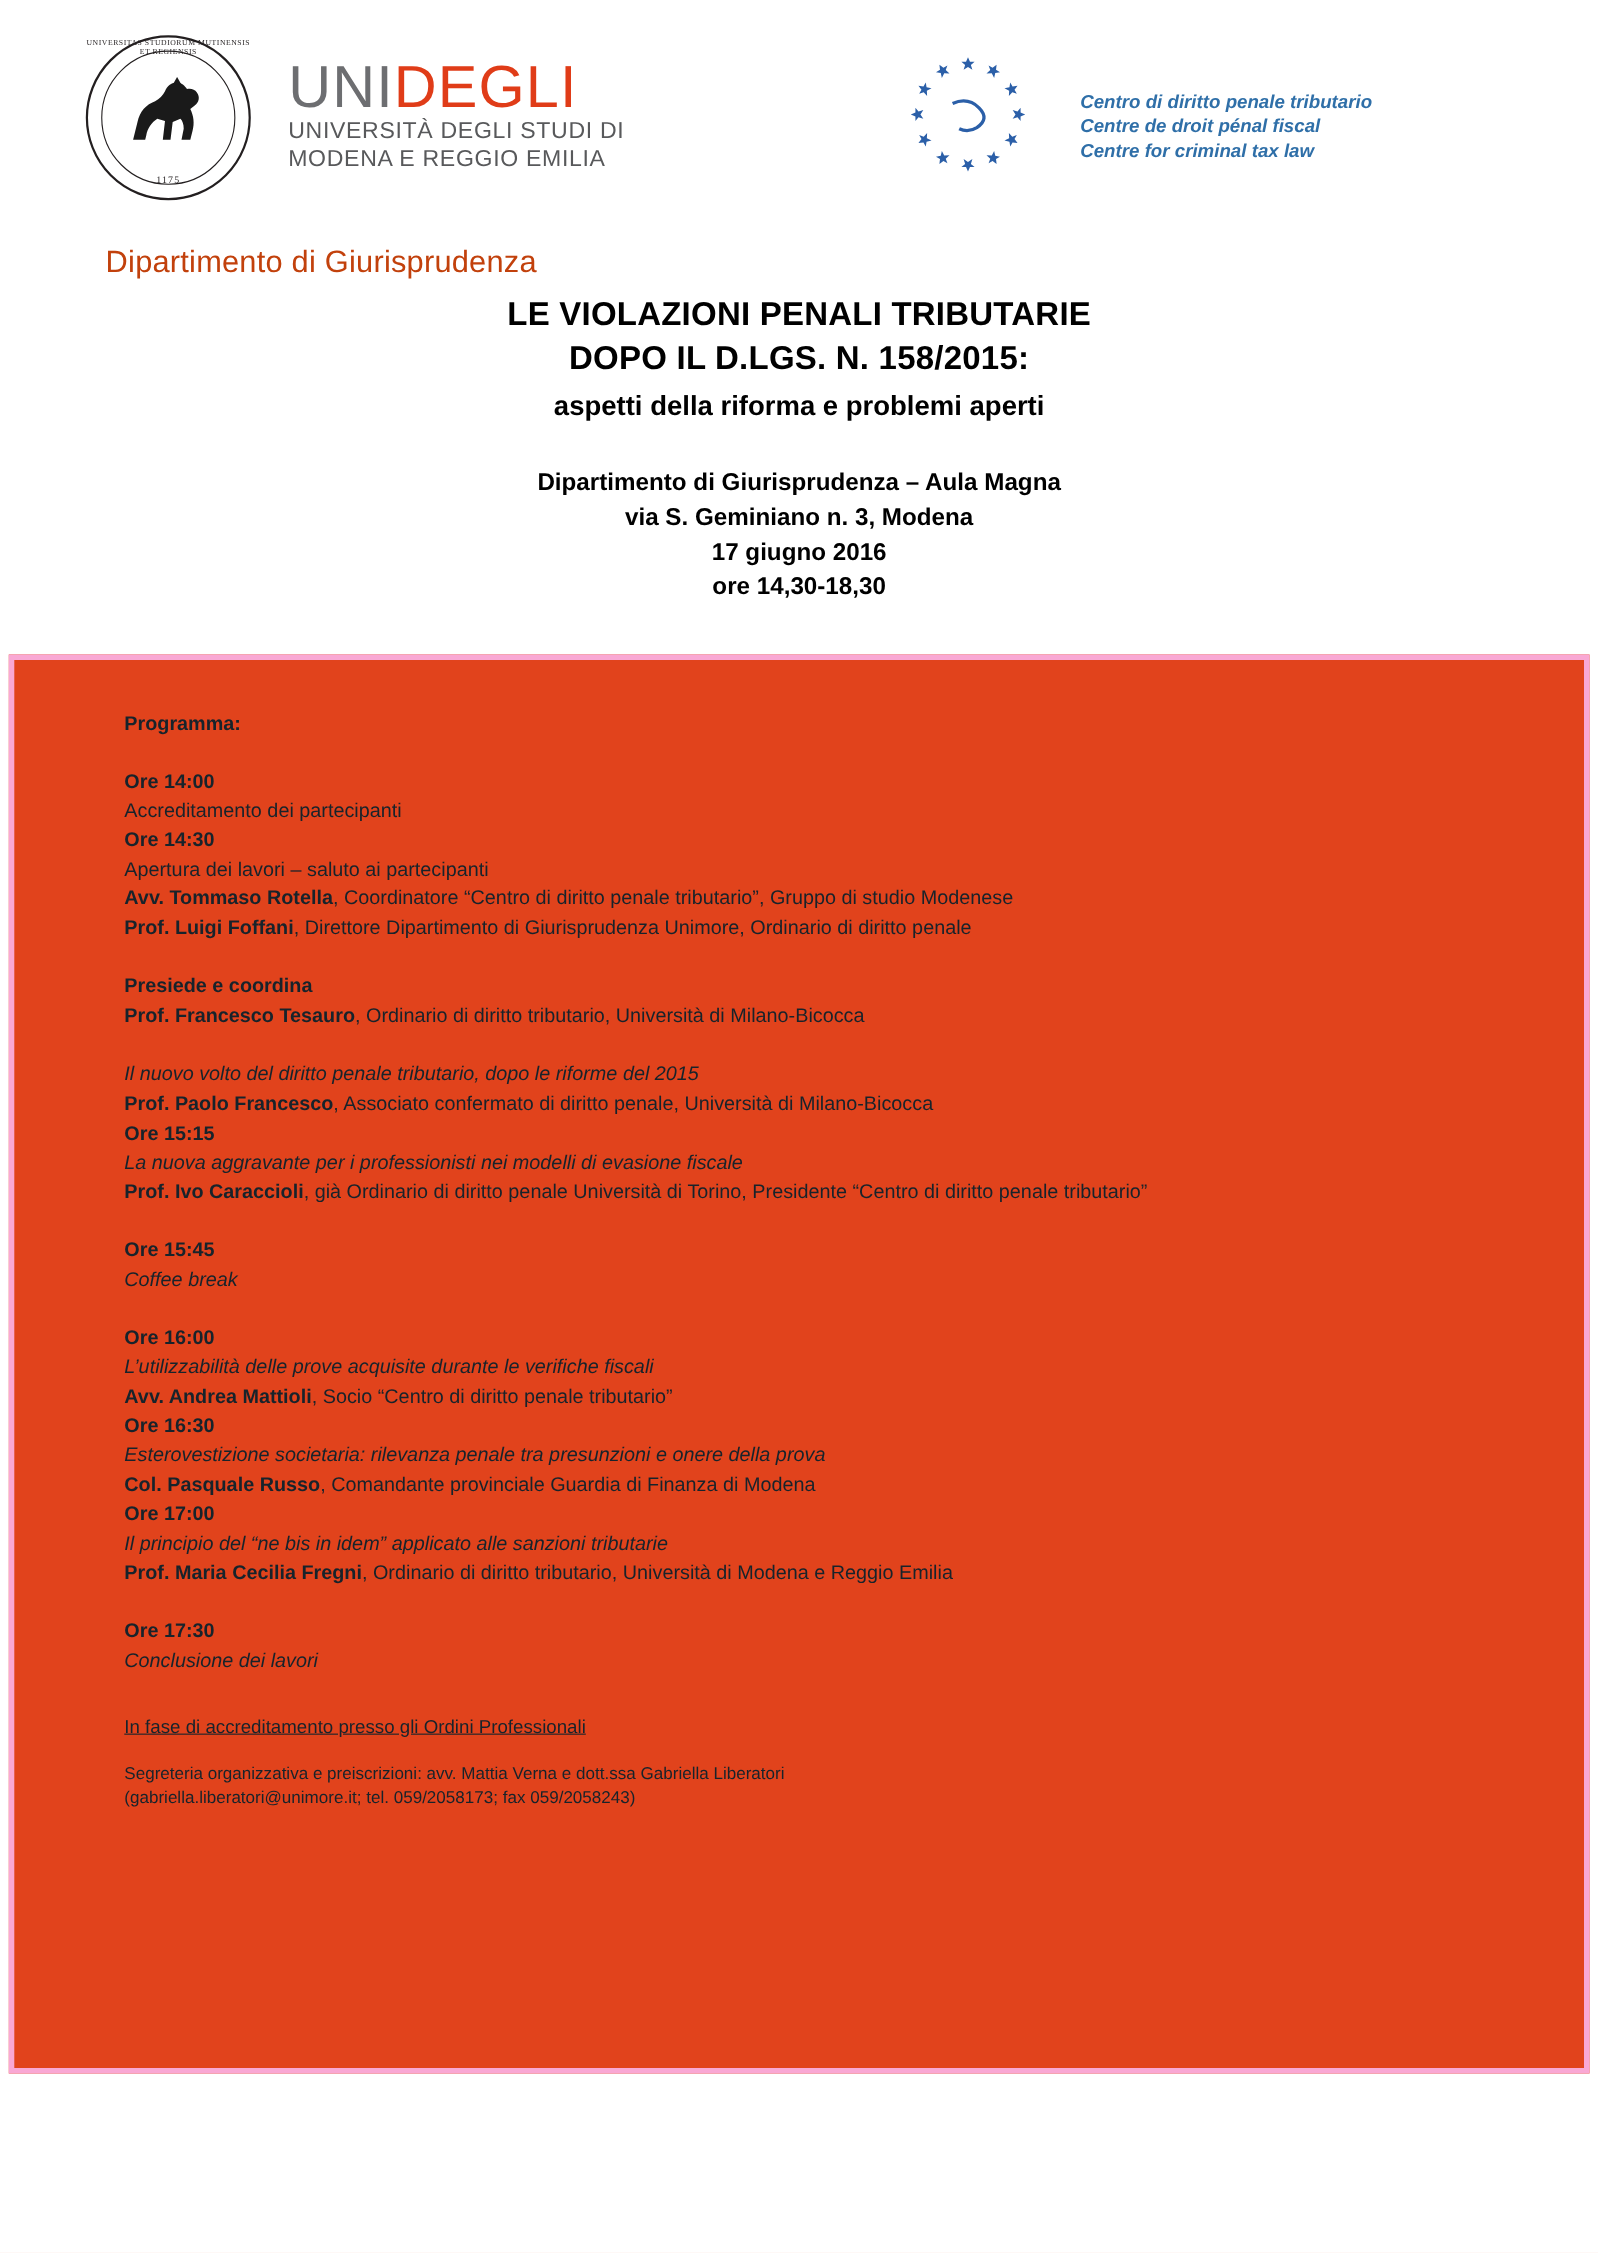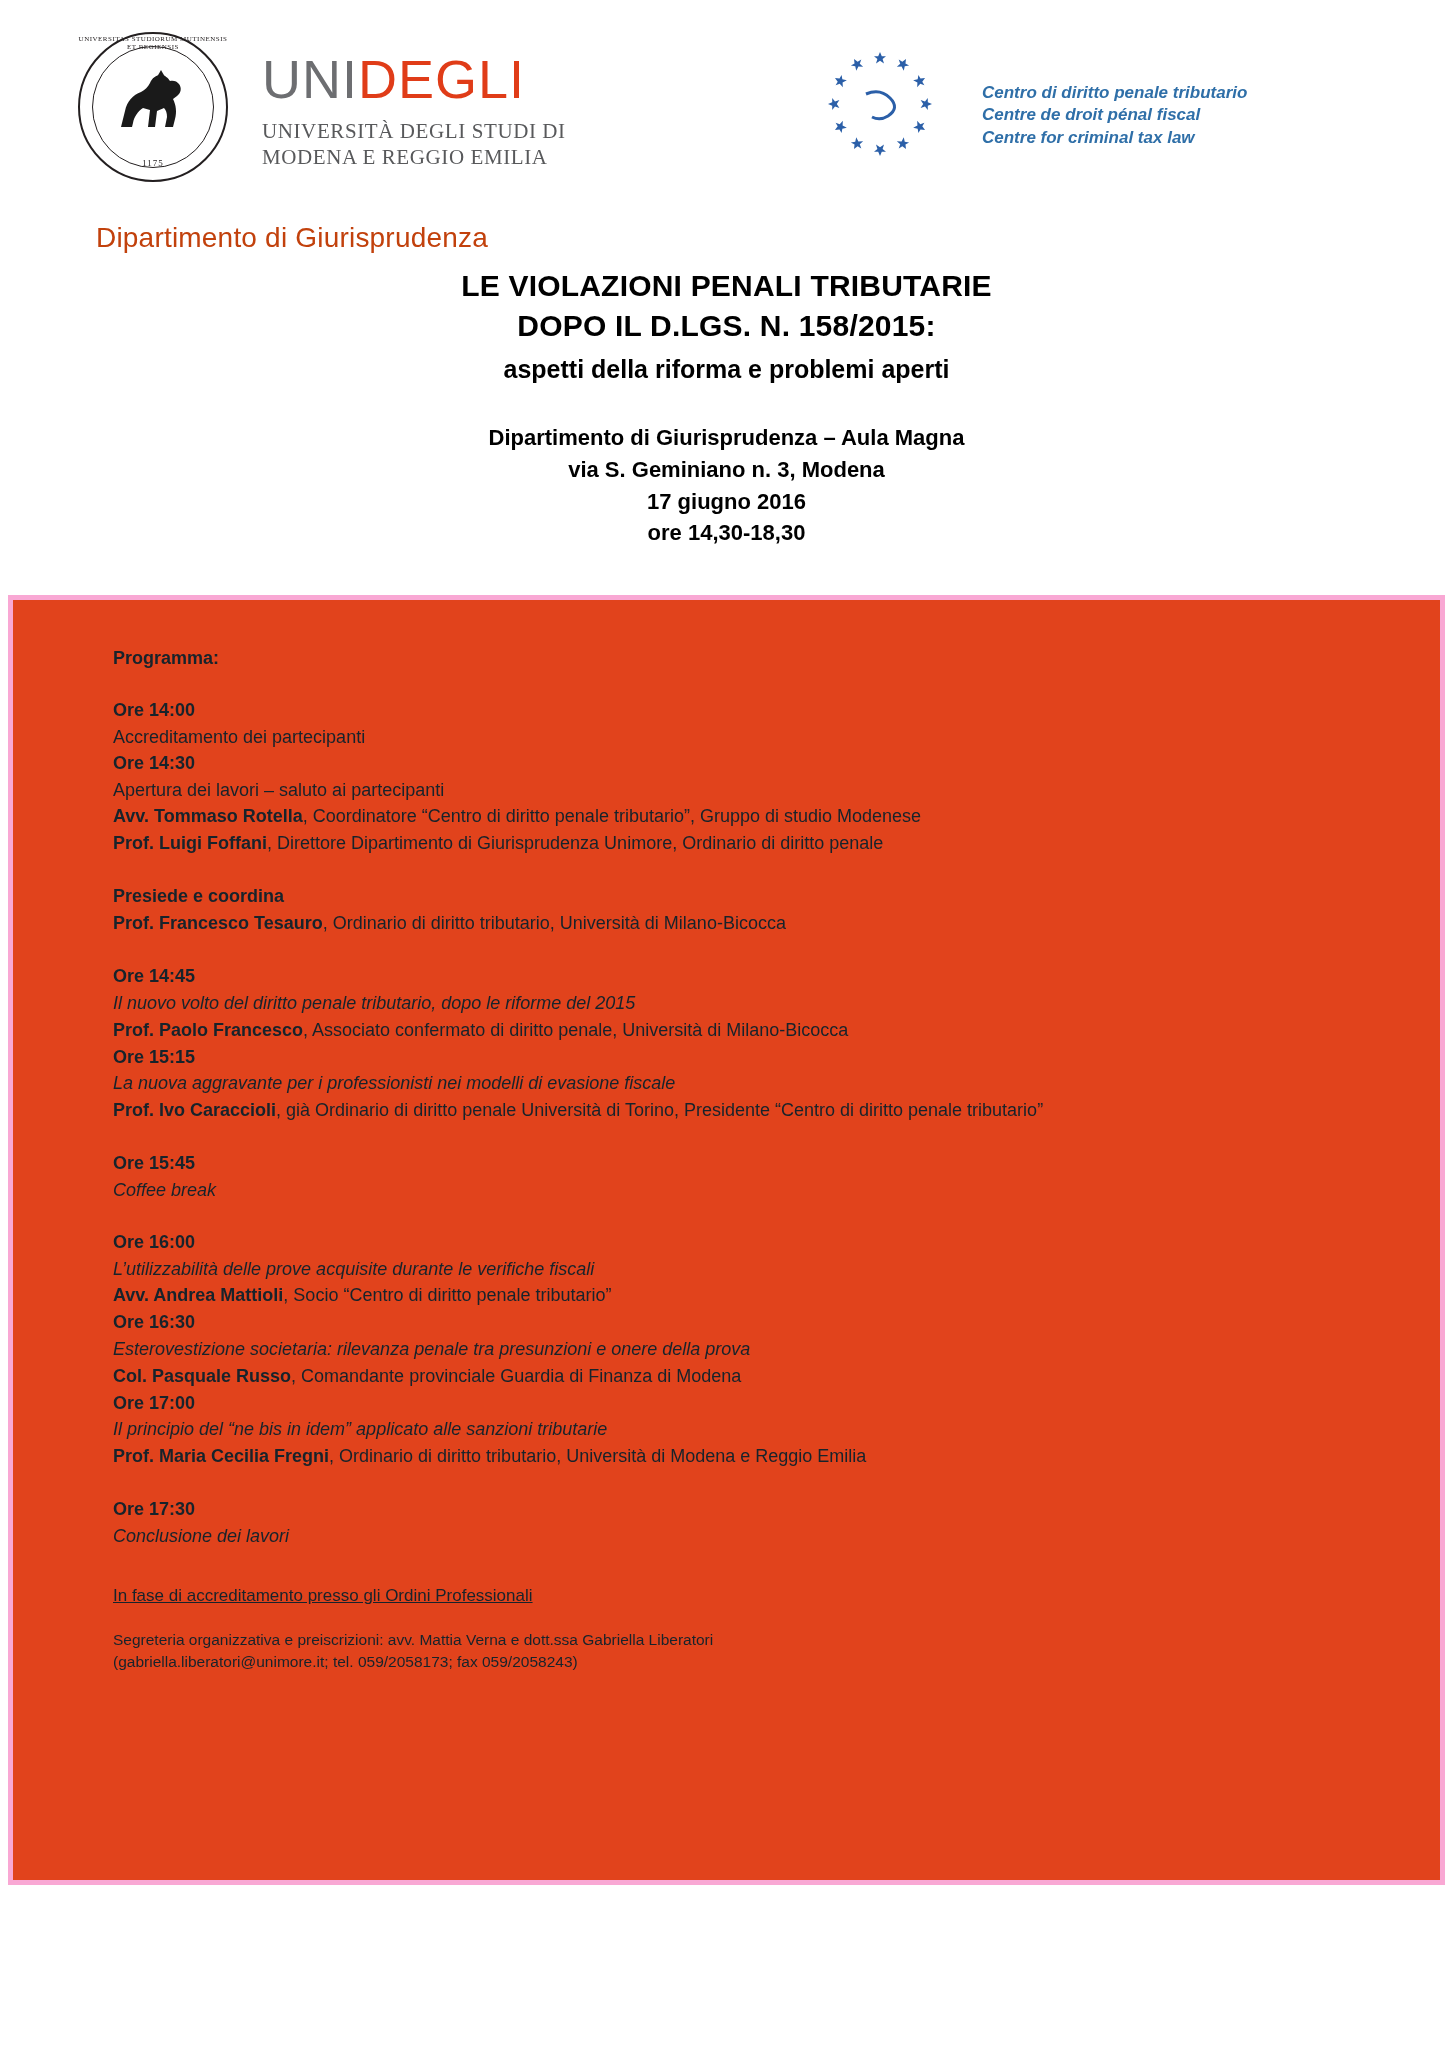--- a/index.html
+++ b/index.html
@@ -79,26 +79,25 @@
   .unimore-word {
     font-size: 54px;
     font-weight: 400;
     letter-spacing: 1px;
     line-height: 1;
     font-family: "Liberation Sans", sans-serif;
   }
   .uni-grey { color: #6d6e71; }
   .uni-red { color: #e03c18; }
   .unimore-sub {
-    margin-top: 12px;
+    margin-top: 0;
     font-size: 21px;
     color: #58595b;
     letter-spacing: 0.6px;
     line-height: 1.26;
-    font-family: Liberation Serif, serif;
   }
   .dipartimento {
     position: absolute;
     left: 96px;
     top: 222px;
     font-size: 28px;
     color: #c2410c;
     letter-spacing: 0.2px;
   }
 
@@ -309,21 +308,20 @@
     <div class="person"><b>Prof. Luigi Foffani</b><span>, Direttore Dipartimento di Giurisprudenza Unimore, Ordinario di diritto penale</span></div>
 
     <div class="slot-gap"></div>
 
     <div class="label-bold">Presiede e coordina</div>
     <div class="person"><b>Prof. Francesco Tesauro</b><span>, Ordinario di diritto tributario, Università di Milano-Bicocca</span></div>
 
     <div class="slot-gap"></div>
 
     <div class="slot">
-      <div class="time">Ore 14:45</div>
       <div class="italic">Il nuovo volto del diritto penale tributario, dopo le riforme del 2015</div>
       <div class="person"><b>Prof. Paolo Francesco</b><span>, Associato confermato di diritto penale, Università di Milano-Bicocca</span></div>
     </div>
 
     <div class="slot">
       <div class="time">Ore 15:15</div>
       <div class="italic">La nuova aggravante per i professionisti nei modelli di evasione fiscale</div>
       <div class="person"><b>Prof. Ivo Caraccioli</b><span>, già Ordinario di diritto penale Università di Torino, Presidente “Centro di diritto penale tributario”</span></div>
     </div>
 

